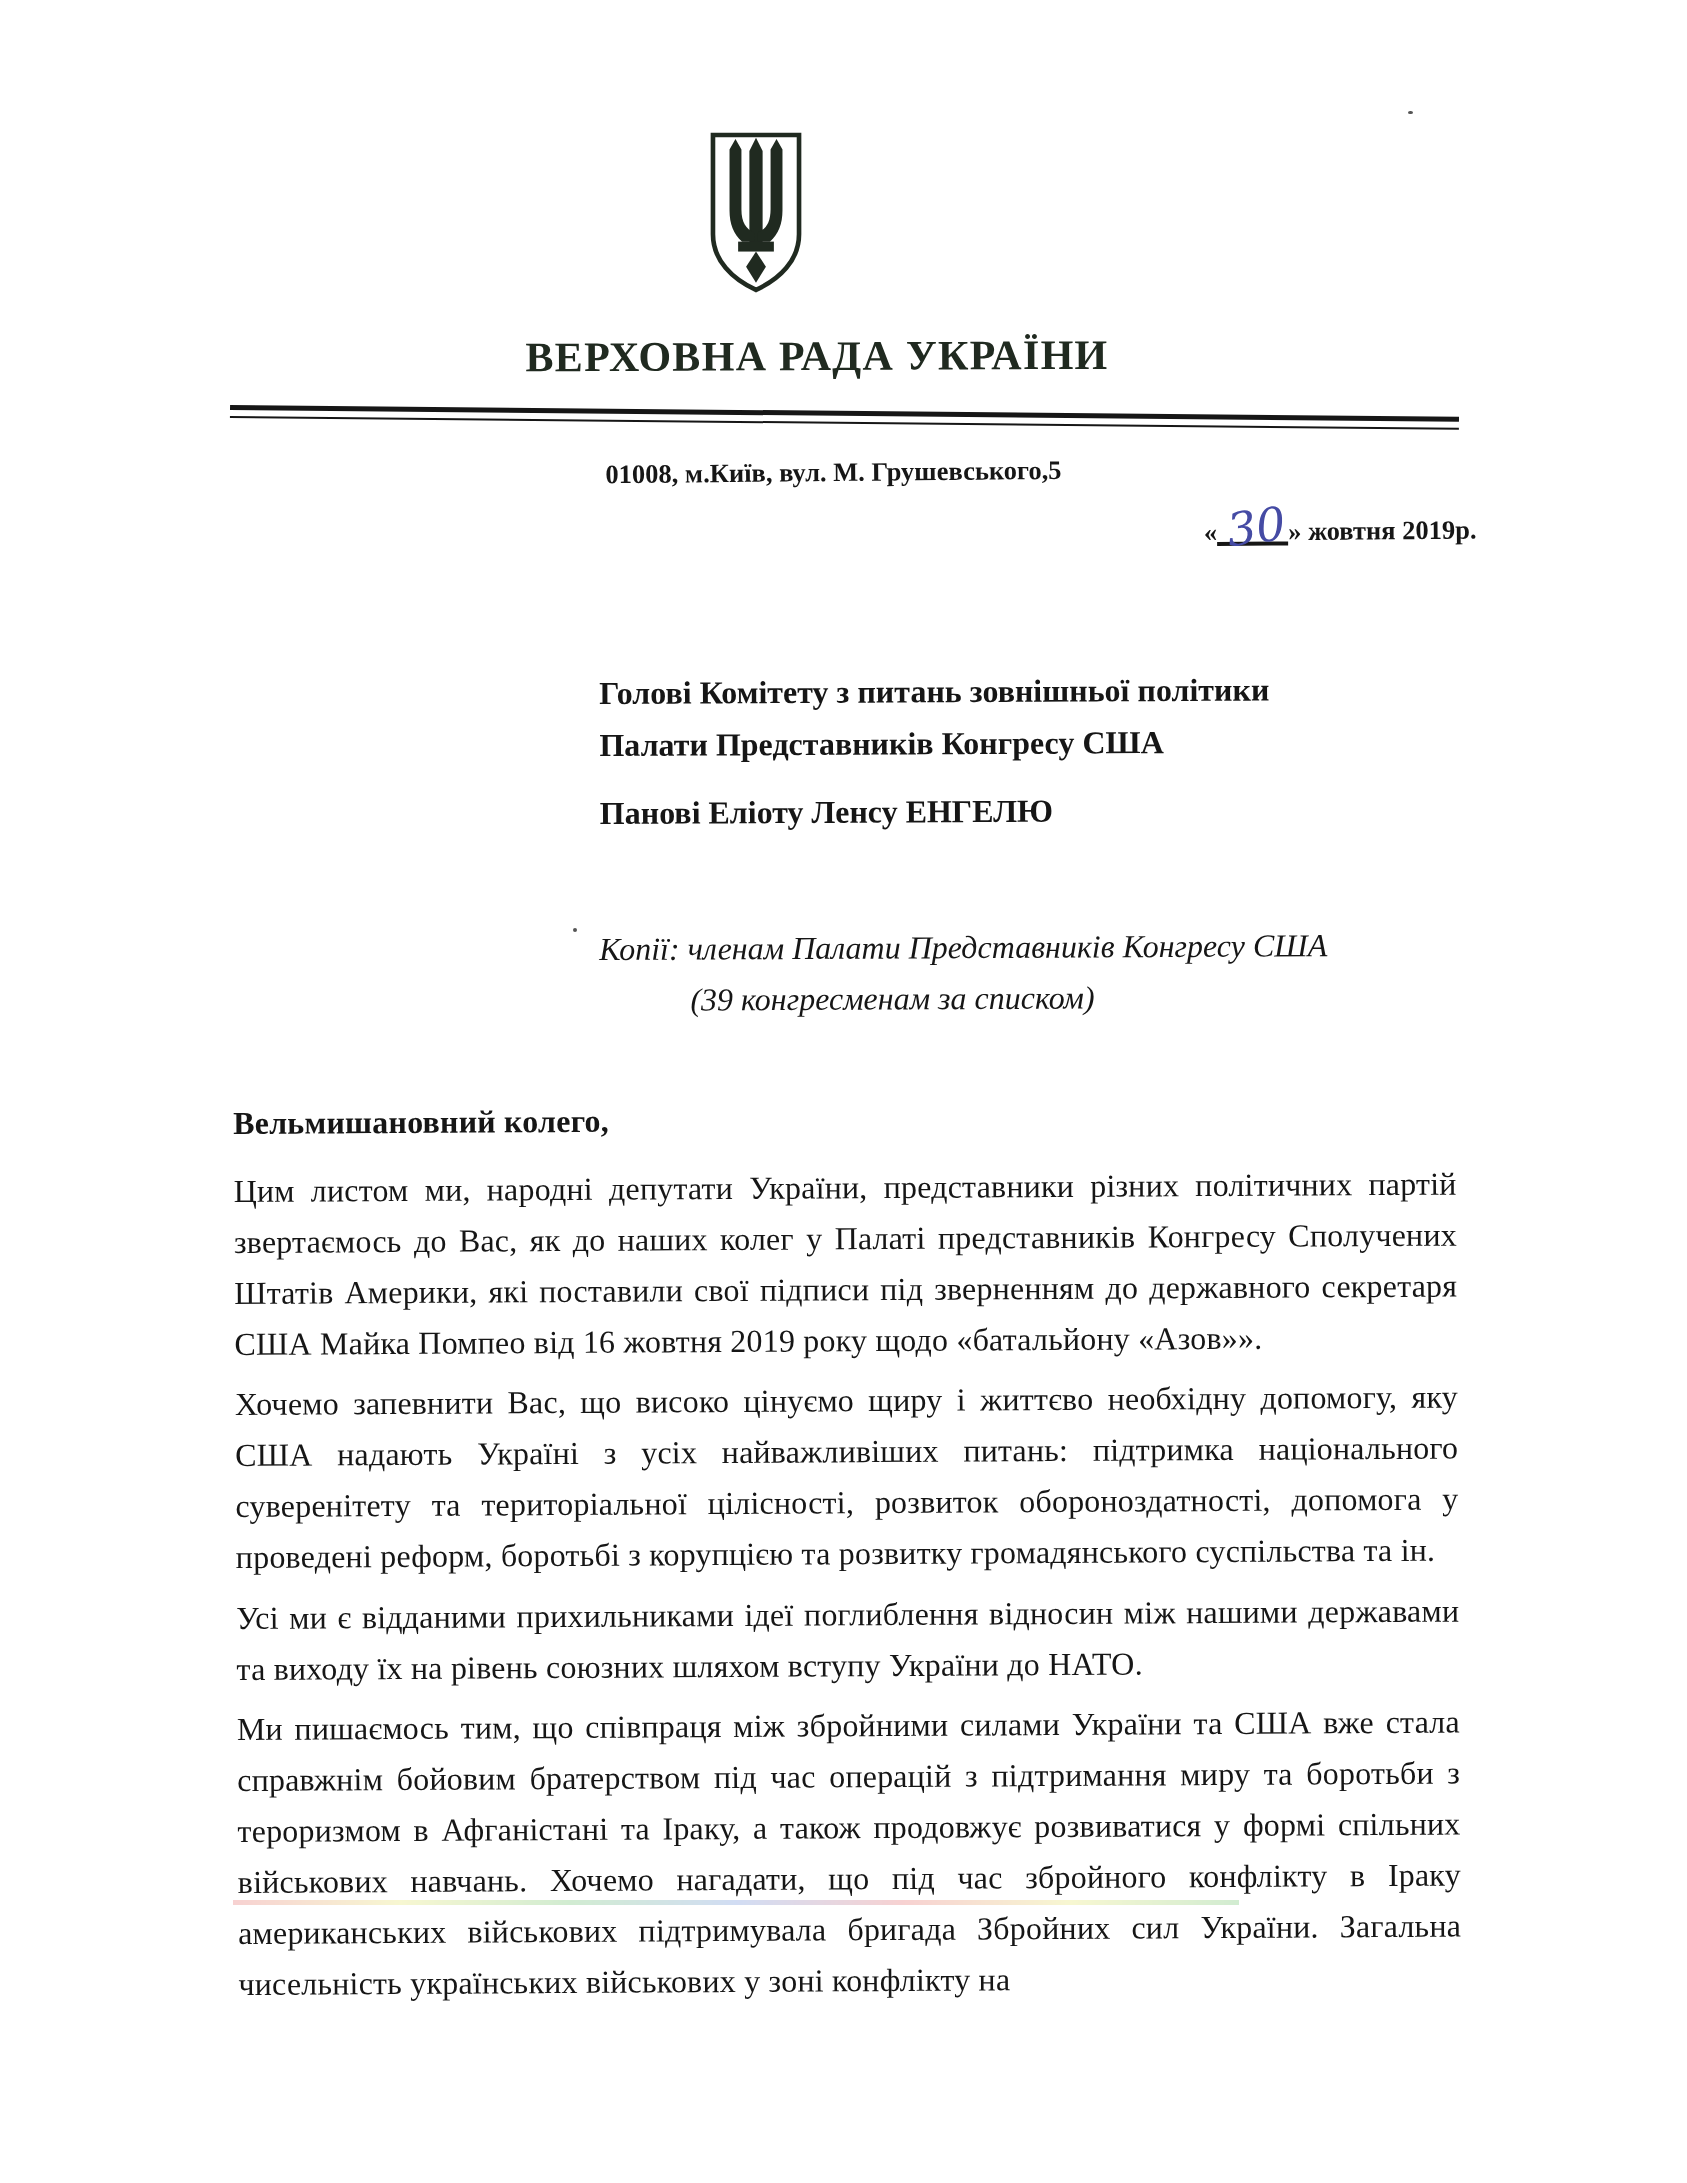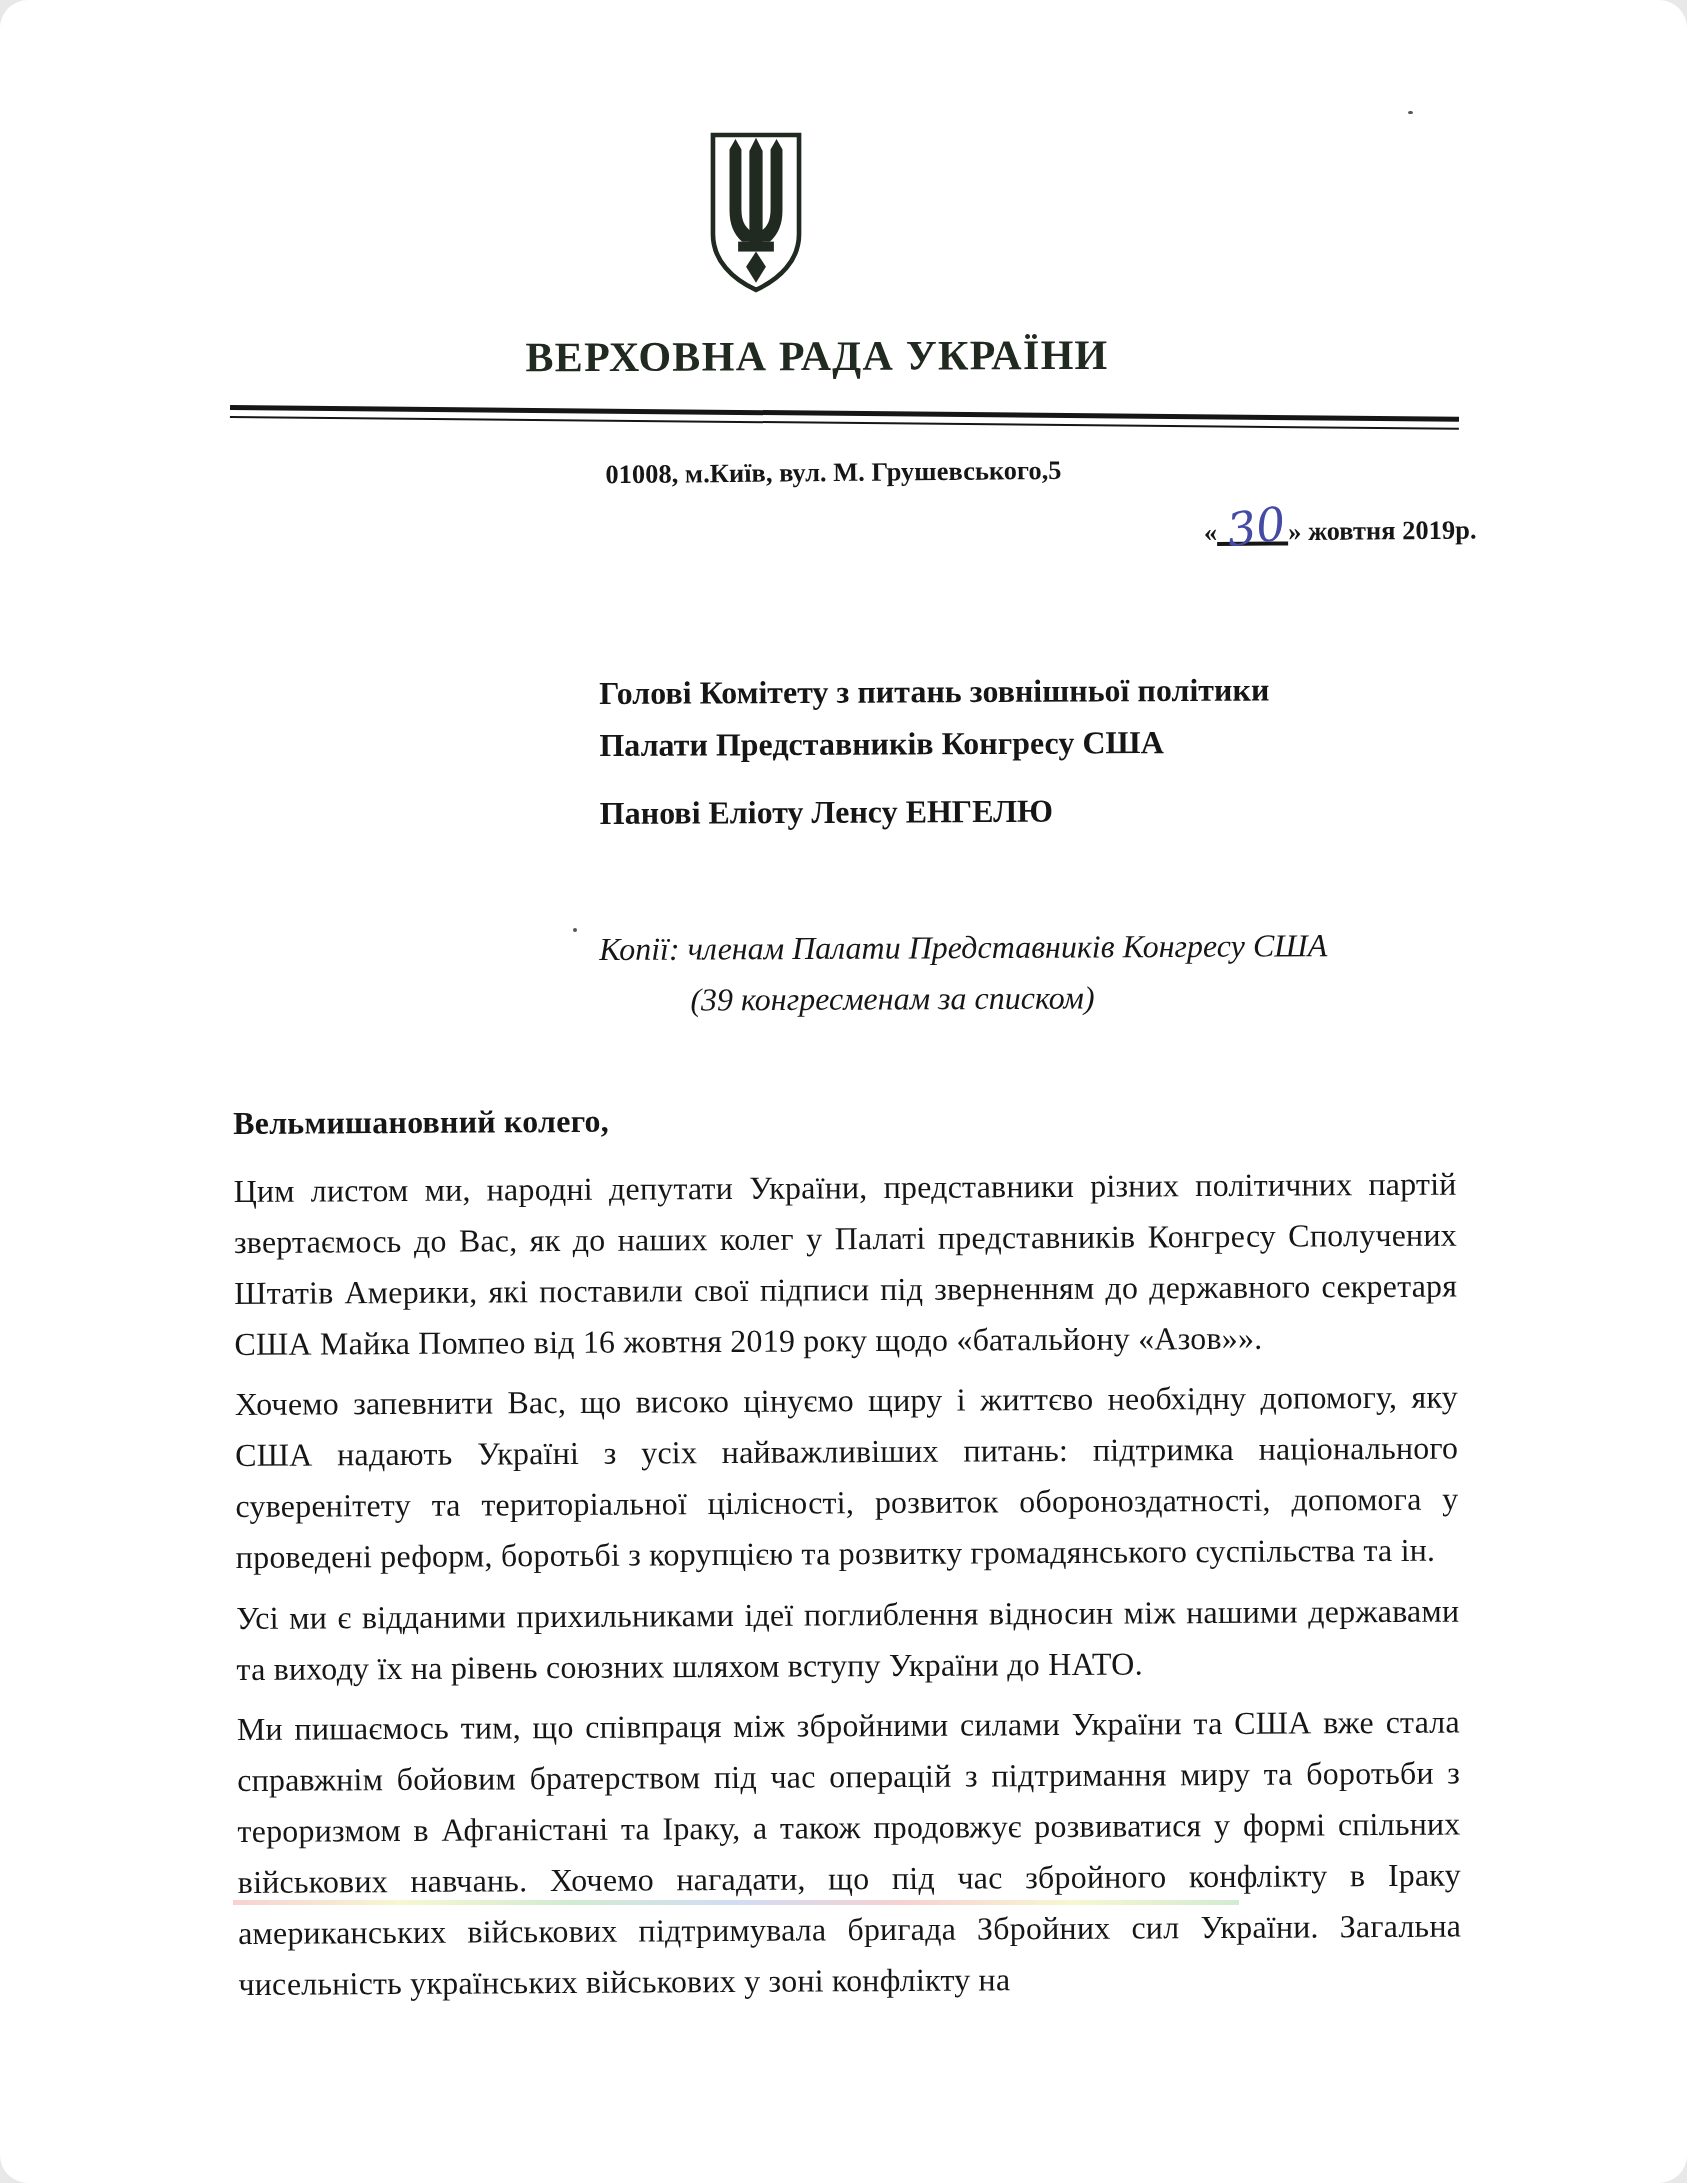--- a/index.html
+++ b/index.html
@@ -4,21 +4,20 @@
 <style>
   html,body { margin:0; padding:0; background:#e8e8e8; }
   .page {
     position:relative;
     width:1687px; height:2183px;
     margin:0 auto;
     background:#ffffff;
     font-family:"Liberation Serif", serif;
     color:var(--ink,#161616);
     overflow:hidden;
-    border-radius:28px;
   }
 
   
   .emblem { position:absolute; left:709px; top:131px; width:94px; height:163px; color:var(--header-ink,#202a20); }
   .emblem svg { width:100%; height:100%; display:block; }
 
   .org-title {
     position:absolute; left:0; top:332px; width:100%;
     text-align:center;
     font-weight:bold; font-size:42px; letter-spacing:1.3px;

